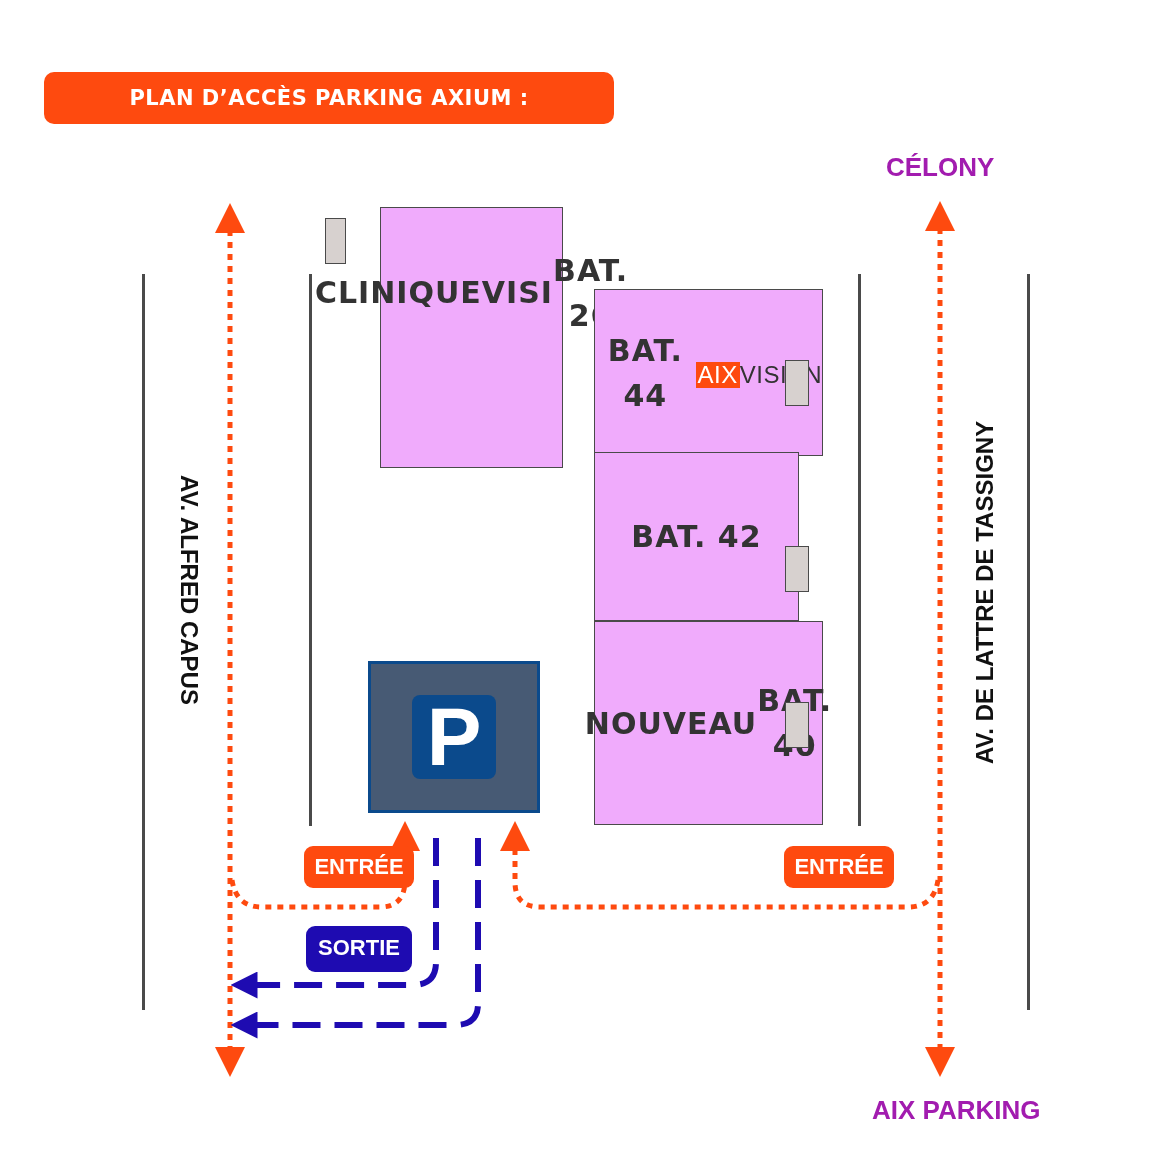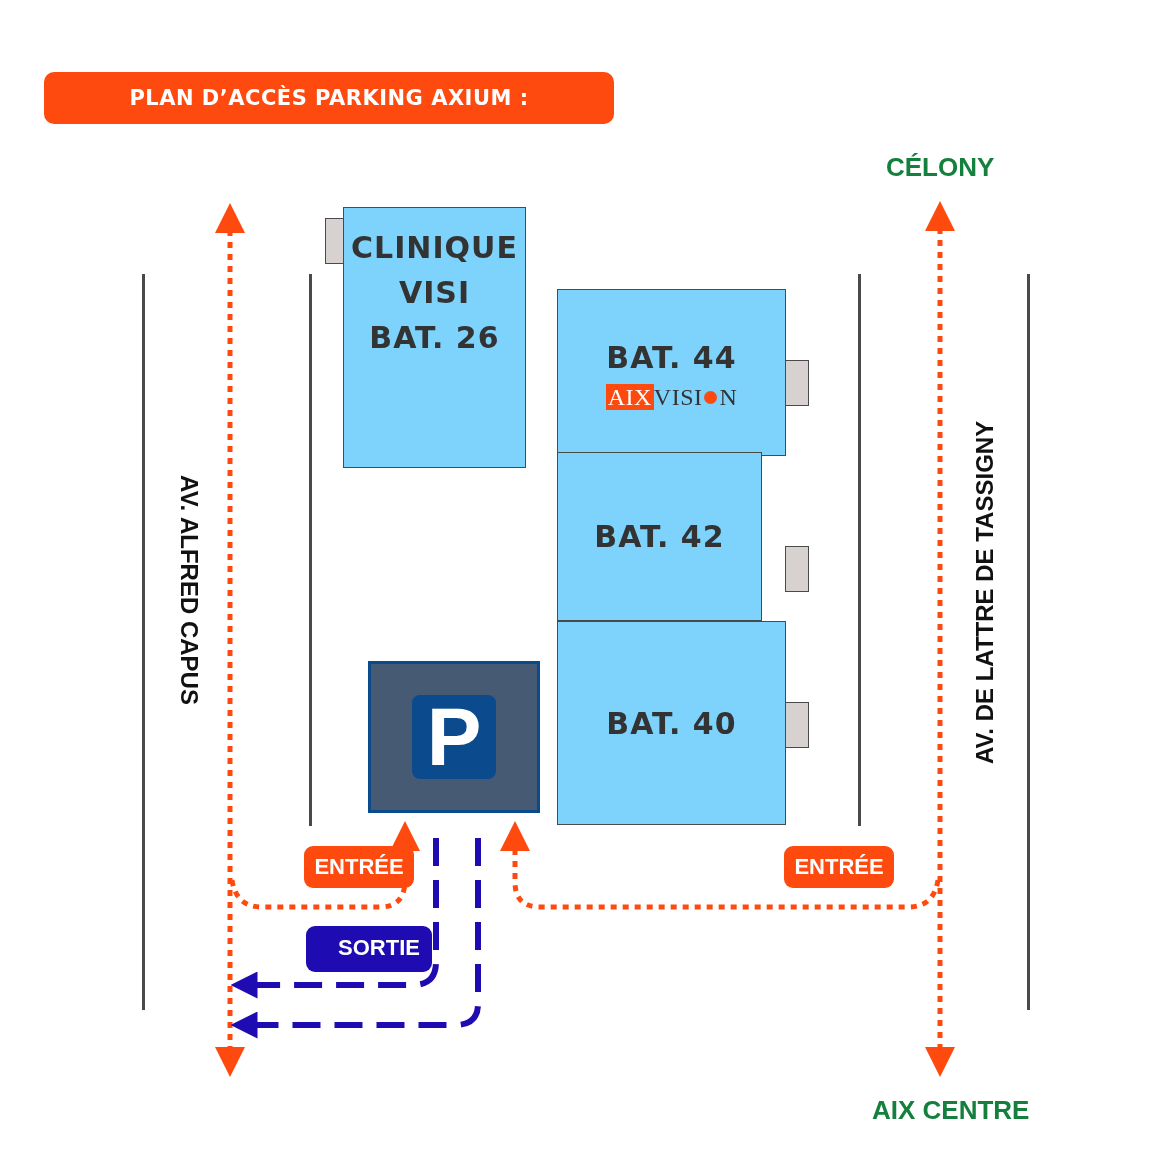--- a/index.html
+++ b/index.html
@@ -1,39 +1,39 @@
 <!DOCTYPE html>
 <html><head>
 <meta charset="utf-8">
 <style>
   html,body{margin:0;padding:0;background:#ffffff;}
   body{width:1175px;height:1175px;position:relative;overflow:hidden;font-family:"DejaVu Sans",sans-serif;}
   .abs{position:absolute;}
   .title{left:44px;top:72px;width:570px;height:52px;background:#fe4a0f;border-radius:10px;color:#fff;font-family:"DejaVu Sans",sans-serif;font-weight:bold;font-size:21px;line-height:52px;text-align:center;letter-spacing:0.5px;}
   .road{background:#4a4a4a;width:3px;}
-  .bldg{background:#7dd3fc;border:1.5px solid #4a4a4a;box-sizing:border-box;display:flex;flex-direction:column;align-items:center;justify-content:center;color:#333;font-family:"DejaVu Sans",sans-serif;font-weight:bold;font-size:30px;line-height:45px;text-align:center;letter-spacing:1px;}
+  .bldg{background:#f0abfc;border:1.5px solid #4a4a4a;box-sizing:border-box;display:flex;flex-direction:row;align-items:center;justify-content:center;color:#333;font-family:"DejaVu Sans",sans-serif;font-weight:bold;font-size:30px;line-height:45px;text-align:center;letter-spacing:1px;margin-left:37px;}
   .door{background:#d7d1cf;border:1.5px solid #4a4a4a;box-sizing:border-box;width:24px;height:46px;}
-  .place{font-family:"Liberation Sans",sans-serif;font-weight:bold;font-size:26px;color:#15803d;}
+  .place{font-family:"Liberation Sans",sans-serif;font-weight:bold;font-size:26px;color:#a21caf;}
   .street{font-family:"Liberation Sans",sans-serif;font-weight:bold;font-size:24px;color:#111;white-space:nowrap;transform-origin:center center;}
   .badge{border-radius:9px;color:#fff;font-family:"Liberation Sans",sans-serif;font-weight:bold;font-size:22px;text-align:center;margin-left:36px;}
   .parking{left:368px;top:661px;width:172px;height:152px;background:#475a74;border:3px solid #0b4a8c;box-sizing:border-box;}
   .p-sign{position:absolute;left:41px;top:31px;width:84px;height:84px;background:#0b4a8c;border-radius:8px;color:#fff;font-family:"Liberation Sans",sans-serif;font-weight:bold;font-size:82px;line-height:84px;text-align:center;}
-  .logo{display:flex;align-items:center;font-family:Liberation Serif, serif;font-size:24px;line-height:26px;margin-top:4px;letter-spacing:0.5px;font-weight:normal;}
+  .logo{display:flex;align-items:center;font-family:Liberation Sans, sans-serif;font-size:24px;line-height:26px;margin-top:4px;letter-spacing:0.5px;font-weight:normal;}
   .logo .aix{background:#fe4a0f;color:#fff;padding:0 2px;}
   .logo .vis{color:#333;}
   .logo .dot{display:inline-block;width:13px;height:13px;border-radius:50%;background:#fe4a0f;margin:0 2px;}
   svg{position:absolute;left:0;top:0;}
 </style>
 </head>
 <body>
 
 <div class="abs title">PLAN D’ACCÈS PARKING AXIUM :</div>
 
 <div class="abs place" style="left:886px;top:152px;">CÉLONY</div>
-<div class="abs place" style="left:872px;top:1095px;">AIX CENTRE</div>
+<div class="abs place" style="left:872px;top:1095px;">AIX PARKING</div>
 
 <div class="abs road" style="left:142px;top:274px;height:736px;"></div>
 <div class="abs road" style="left:309px;top:274px;height:552px;"></div>
 <div class="abs road" style="left:858px;top:274px;height:552px;"></div>
 <div class="abs road" style="left:1027px;top:274px;height:736px;"></div>
 
 <div class="abs street" style="left:54px;top:576px;width:270px;text-align:center;transform:rotate(90deg);">AV. ALFRED CAPUS</div>
 <div class="abs street" style="left:815px;top:580px;width:340px;text-align:center;transform:rotate(-90deg);">AV. DE LATTRE DE TASSIGNY</div>
 
 <div class="abs door" style="left:325px;top:218px;width:21px;height:46px;"></div>
@@ -53,20 +53,21 @@
   </div>
 </div>
 <div class="abs door" style="left:785px;top:360px;"></div>
 
 <div class="abs bldg" style="left:557px;top:452px;width:205px;height:169px;">
   <div>BAT. 42</div>
 </div>
 <div class="abs door" style="left:785px;top:546px;"></div>
 
 <div class="abs bldg" style="left:557px;top:621px;width:229px;height:204px;">
+  <div>NOUVEAU</div>
   <div>BAT. 40</div>
 </div>
 <div class="abs door" style="left:785px;top:702px;"></div>
 
 <div class="abs parking">
   <div class="p-sign">P</div>
 </div>
 
 <svg width="1175" height="1175" viewBox="0 0 1175 1175">
   <defs>
@@ -86,13 +87,13 @@
 
   <path d="M938,880 Q934,907 908,907 L540,907 Q515,907 515,882 L515,836" fill="none" stroke="#fe4a0f" stroke-width="5" stroke-dasharray="6,6" marker-end="url(#arrOrange)"></path>
 
   <path d="M436,838 L436,962 Q436,985 413,985 L244,985" fill="none" stroke="#1e0bb1" stroke-width="6" stroke-dasharray="28,14" marker-end="url(#arrBlue)"></path>
 
   <path d="M478,838 L478,1004 Q478,1025 455,1025 L244,1025" fill="none" stroke="#1e0bb1" stroke-width="6" stroke-dasharray="28,14" marker-end="url(#arrBlue)"></path>
 </svg>
 
 <div class="abs badge" style="left:268px;top:846px;width:110px;height:42px;line-height:42px;background:#fe4a0f;">ENTRÉE</div>
 <div class="abs badge" style="left:748px;top:846px;width:110px;height:42px;line-height:42px;background:#fe4a0f;">ENTRÉE</div>
-<div class="abs badge" style="left:270px;top:926px;width:106px;height:46px;line-height:43px;background:#1e0bb1;padding-left:20px;">SORTIE</div>
+<div class="abs badge" style="left:270px;top:926px;width:106px;height:46px;line-height:43px;background:#1e0bb1;">SORTIE</div>
 
 </body></html>

